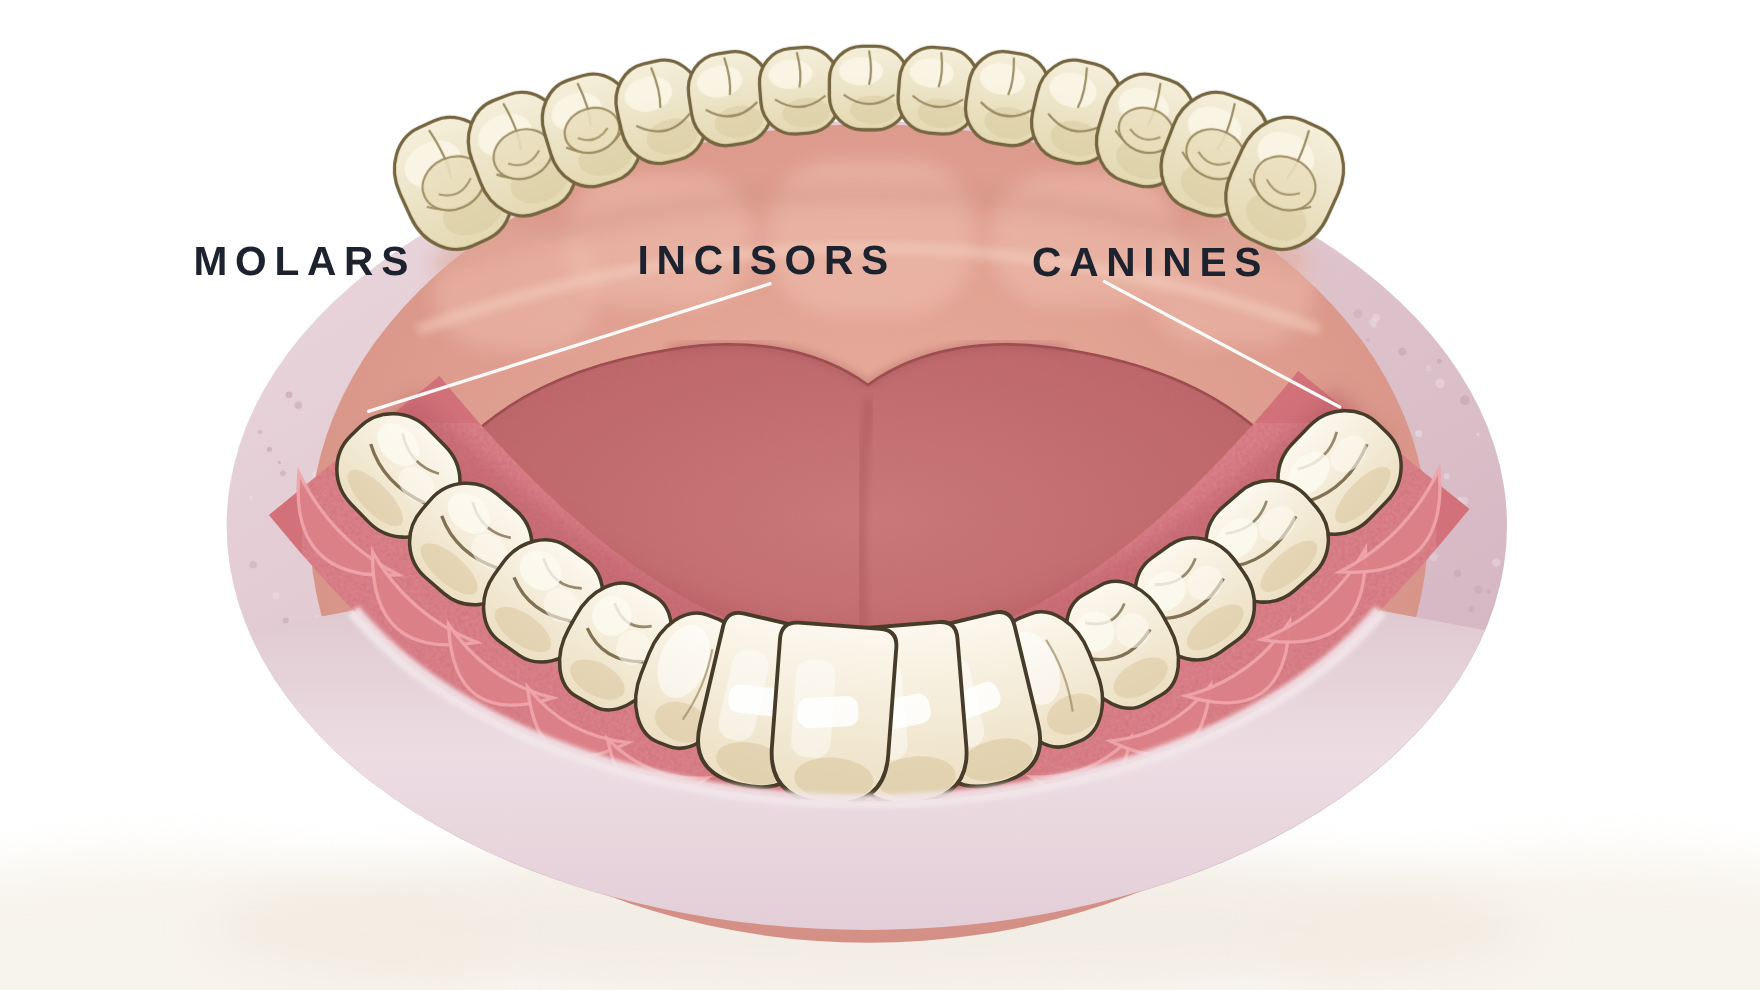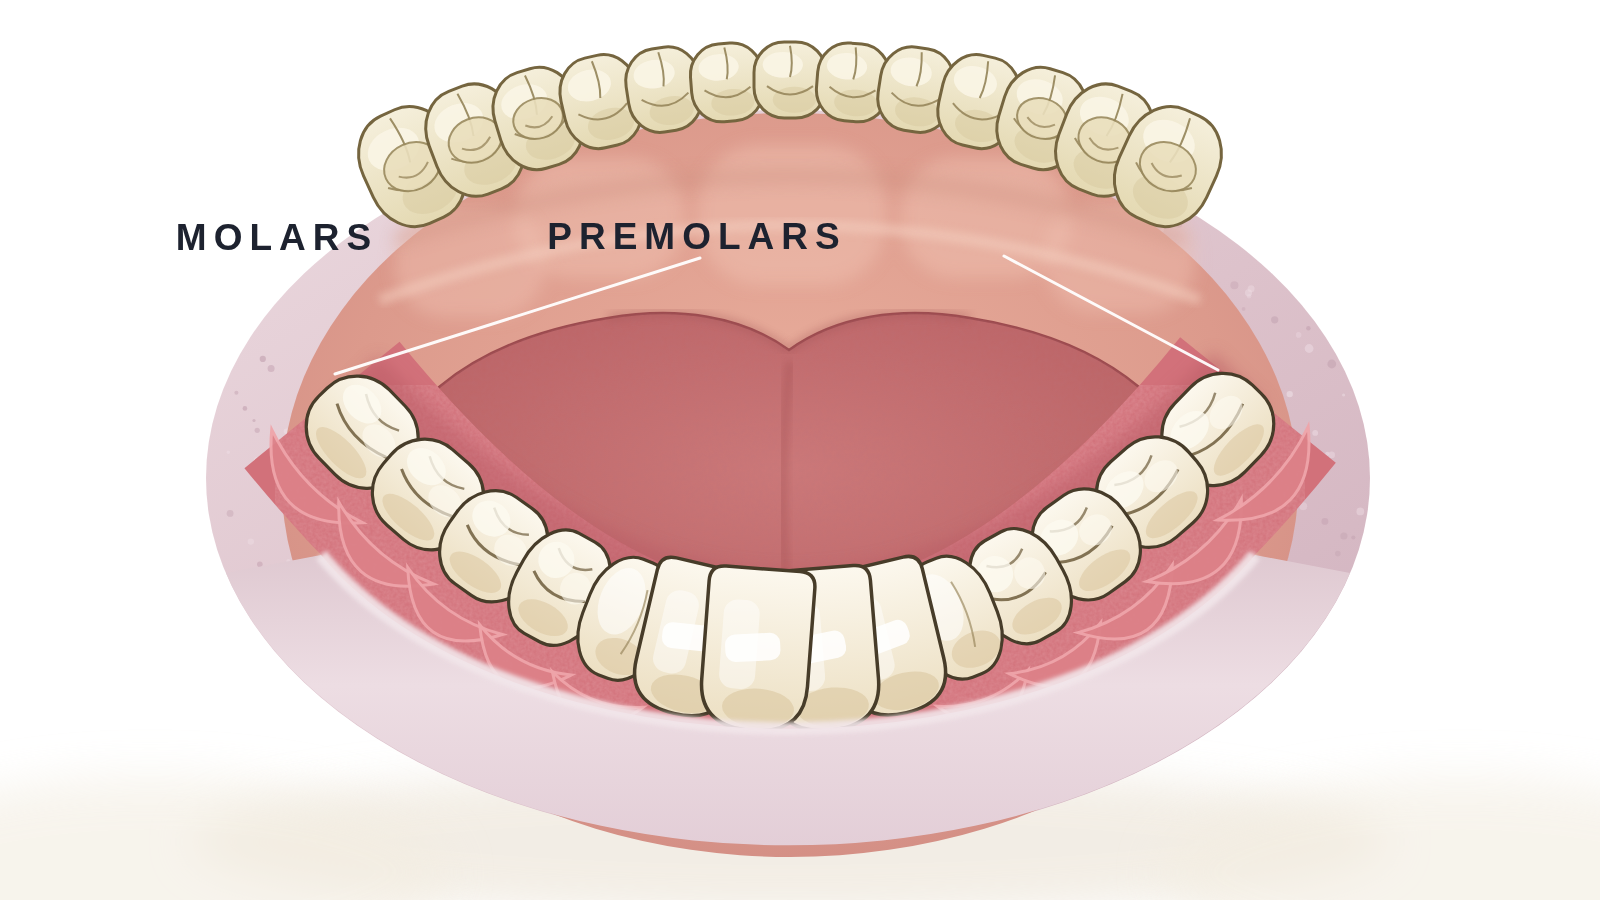--- a/index.html
+++ b/index.html
@@ -426,14 +426,15 @@
   <path d="M 226 573 A 582 368 0 0 0 1350 573 L 1255 555 A 520 310 0 0 1 321 555 Z" fill="url(#gradLip)"></path>
   <path d="M 321 555 A 520 310 0 0 0 1255 555" stroke="#f2e6ea" stroke-width="13" fill="none" opacity="0.9" filter="url(#bl2)"></path>
 
   <g id="leader-lines">
     <line x1="700" y1="258" x2="335" y2="374" stroke="#ffffff" stroke-width="3" stroke-linecap="round" opacity="0.95"></line>
     <line x1="1004" y1="256" x2="1218" y2="370" stroke="#ffffff" stroke-width="3" stroke-linecap="round" opacity="0.95"></line>
   </g>
 </svg>
 
 <div class="label" style="left:277px;top:238px;">MOLARS</div>
-<div class="label" style="left:697px;top:237px;">PREMOLARS</div>
+<div class="label" style="left:697px;top:237px;">INCISORS</div>
+<div class="label" style="left:1046px;top:239px;">CANINES</div>
 </div>
 
 </body></html>

